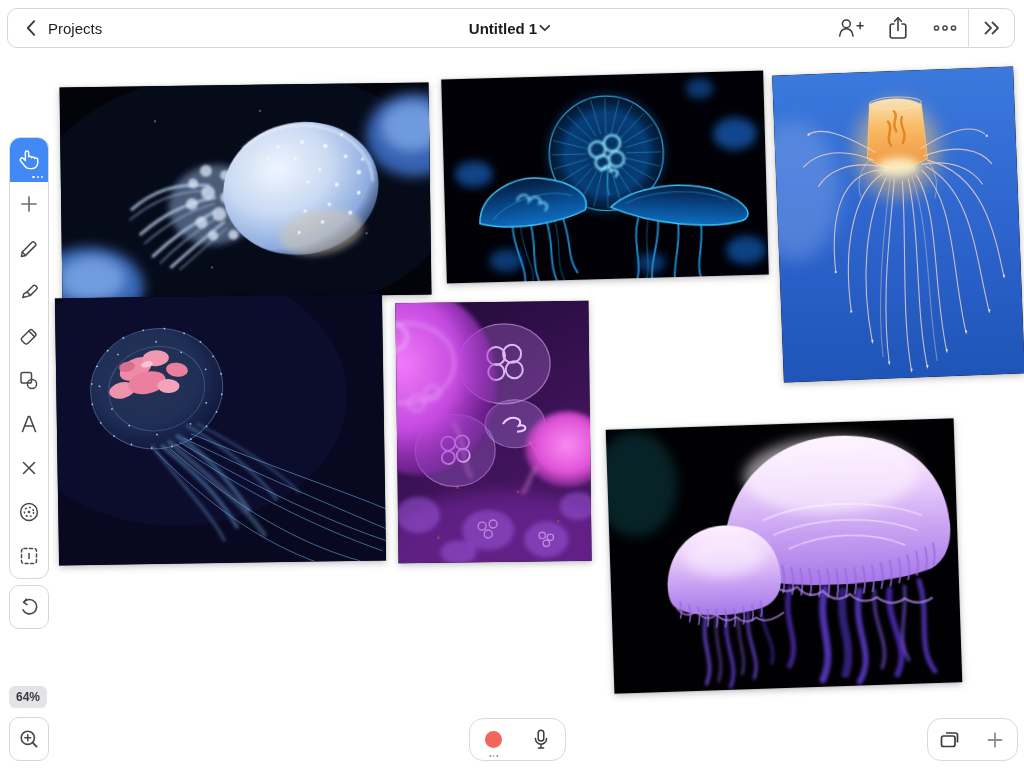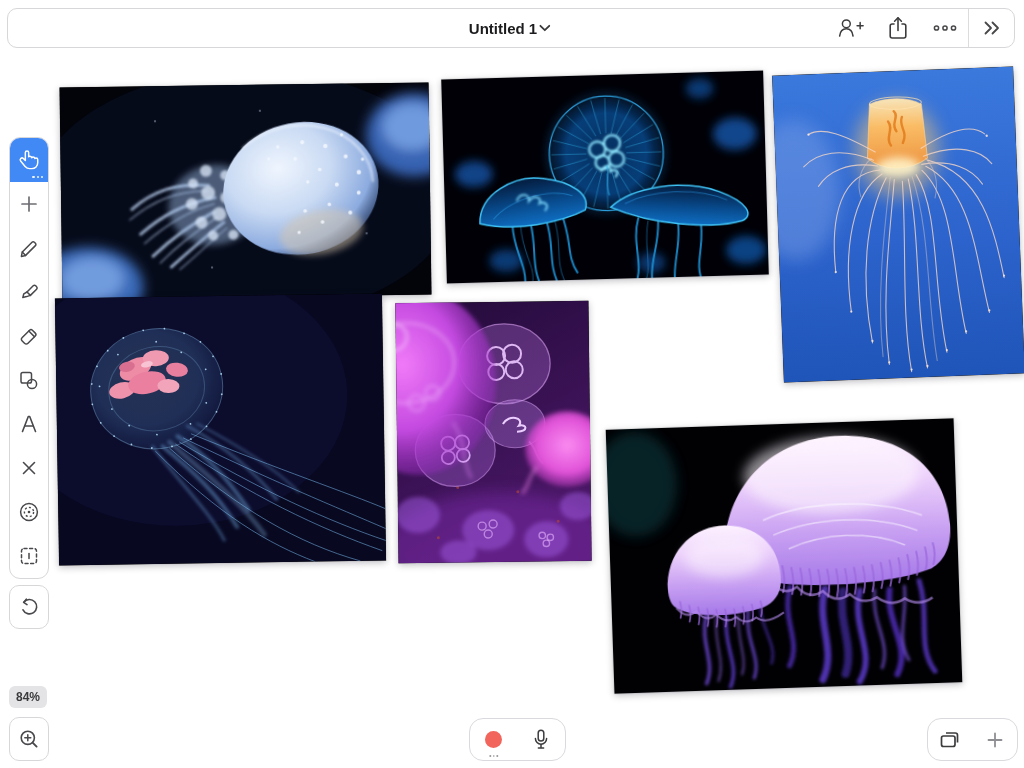--- a/index.html
+++ b/index.html
@@ -555,20 +555,26 @@
           <path d="M26 3 q2 9 0 16"></path>
             <path d="M35 0 q2 9 0 15"></path>
         </g>
         <path d="M-50 4 q10 12 20 4 q10 12 20 4 q10 10 20 3 q10 9 20 1 q10 8 28 -4" fill="none" stroke="#b088e8" stroke-width="2" opacity=".65"></path>
       </g>
     </svg>
   </figure>
 </div>
 
 <header class="topbar">
+  <div class="back-group">
+    <svg width="20" height="22" viewBox="0 0 20 24" fill="none">
+      <path d="M13.5 4.5 L6.5 12 L13.5 19.5" stroke="#3a3a3c" stroke-width="2" stroke-linecap="round" stroke-linejoin="round"></path>
+    </svg>
+    <span class="back-label">Projects</span>
+  </div>
   <div class="title-group">
     <span class="title">Untitled 1</span>
     <svg width="16" height="16" viewBox="0 0 18 18" fill="none">
       <path d="M4 6.5 L9 11.5 L14 6.5" stroke="#3a3a3c" stroke-width="2" stroke-linecap="round" stroke-linejoin="round"></path>
     </svg>
   </div>
   <div class="topbar-right">
     <div class="tb-btn">
       <svg width="28" height="24" viewBox="0 0 30 24" fill="none" stroke="#3c3c3e" stroke-width="1.6" stroke-linecap="round">
         <circle cx="10" cy="7.5" r="4.2"></circle>
@@ -667,21 +673,21 @@
 </aside>
 
 <button class="sq-btn undo-btn">
   <svg width="24" height="24" viewBox="0 0 24 24" fill="none" stroke="#49494d" stroke-width="1.6" stroke-linecap="round" stroke-linejoin="round">
     <path d="M6.8 7.2 A7.2 7.2 0 1 1 6 14.8"></path>
     <path d="M9.3 4.2 L6.6 7.4 L10 9.6"></path>
   </svg>
 </button>
 
 <div class="zoom-badge">
-  <span>84%</span>
+  <span>64%</span>
 </div>
 
 <button class="sq-btn zoomin-btn">
   <svg width="24" height="24" viewBox="0 0 24 24" fill="none" stroke="#49494d" stroke-linecap="round">
     <circle cx="10.8" cy="10.8" r="6.6" stroke-width="1.6"></circle>
     <path d="M15.6 15.6 L19.6 19.6" stroke-width="1.9"></path>
     <path d="M10.8 7.8 v6 M7.8 10.8 h6" stroke-width="1.5"></path>
   </svg>
 </button>
 

